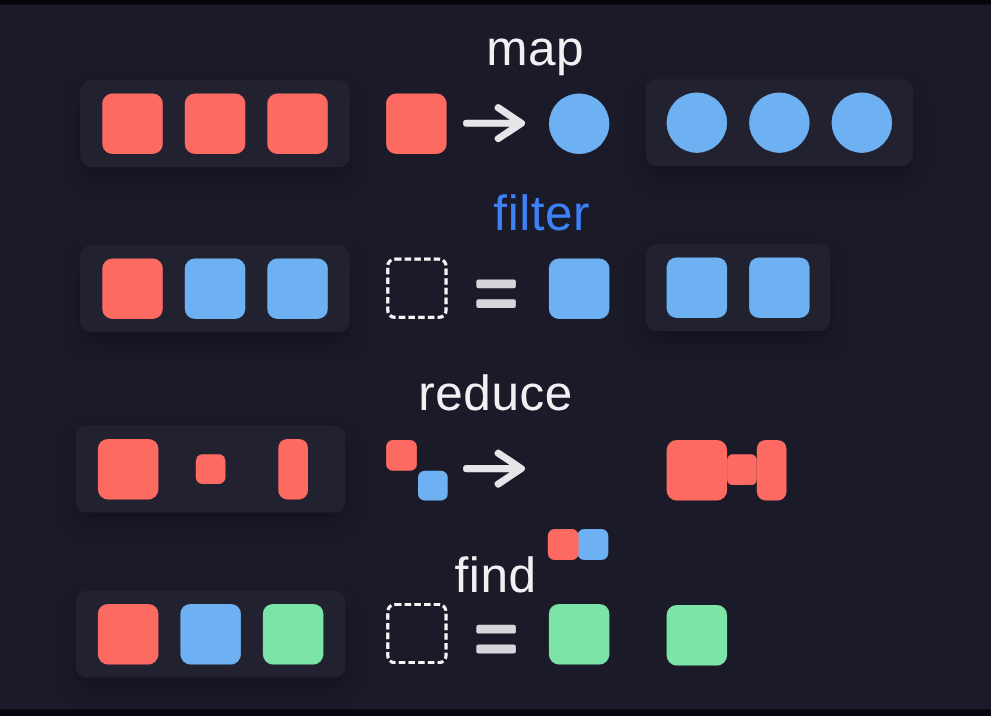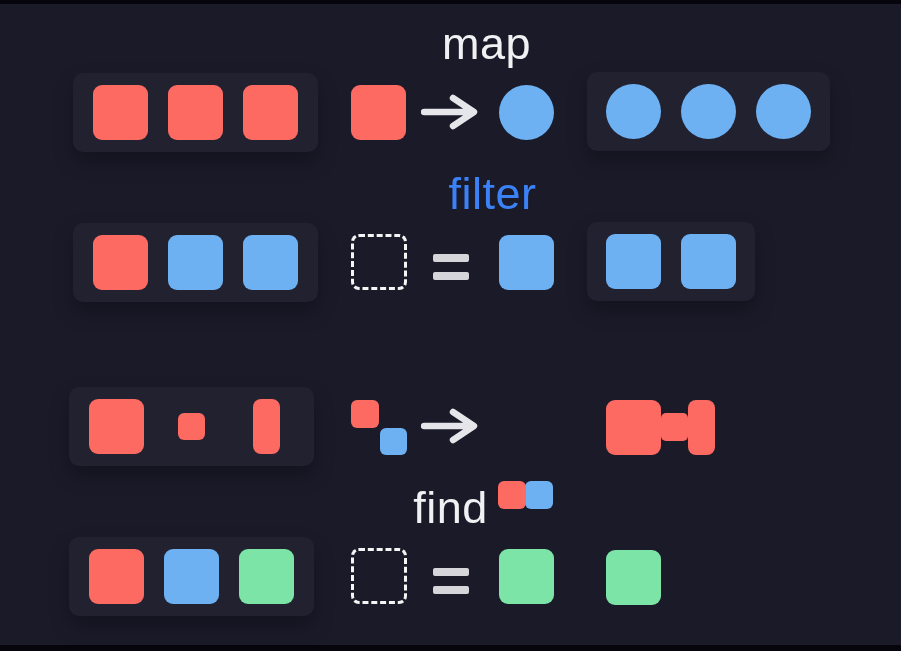--- a/index.html
+++ b/index.html
@@ -84,20 +84,21 @@
         <div class="bar" style="background: rgb(214, 214, 218);"></div>
         <div class="bar" style="background: rgb(214, 214, 218);"></div>
       </div>
       <div class="shape abs" style="width: 55px; height: 55px; border-radius: 9px; background: rgb(109, 177, 243); left: 499px; top: 235px;"></div>
       <div class="box output abs" style="left: 587px; top: 222px; background: rgb(33, 33, 48);">
         <div class="shape" style="width: 55px; height: 55px; border-radius: 9px; background: rgb(109, 177, 243);"></div>
         <div class="shape" style="width: 55px; height: 55px; border-radius: 9px; background: rgb(109, 177, 243);"></div>
       </div>
     </div>
     <div>
+      <div class="row-title" style="top: 335px; color: rgb(241, 241, 244);">reduce</div>
       <div class="box input abs" style="left: 69px; top: 387px; background: rgb(33, 33, 48);">
         <div class="shape" style="width: 55px; height: 55px; border-radius: 9px; background: rgb(252, 106, 98);"></div>
         <div class="cell">
           <div class="shape" style="width: 27px; height: 27px; border-radius: 6px; background: rgb(252, 106, 98);"></div>
         </div>
         <div class="cell">
           <div class="shape" style="width: 27px; height: 55px; border-radius: 8px; background: rgb(252, 106, 98);"></div>
         </div>
       </div>
       <div class="shape composite abs" style="width: 56px; height: 68px; left: 351px; top: 400px;">
@@ -113,21 +114,21 @@
       </div>
       <div class="abs" style="left: 606px; top: 400px; display: flex;">
         <div class="shape composite" style="width: 109px; height: 55px;">
           <div class="shape abs" style="width: 55px; height: 55px; border-radius: 9px; background: rgb(252, 106, 98); left: 0px; top: 0px;"></div>
           <div class="shape abs" style="width: 27px; height: 28px; border-radius: 5px; background: rgb(252, 106, 98); left: 55px; top: 13px;"></div>
           <div class="shape abs" style="width: 27px; height: 55px; border-radius: 8px; background: rgb(252, 106, 98); left: 82px; top: 0px;"></div>
         </div>
       </div>
     </div>
     <div>
-      <div class="row-title" style="top: 485px; color: rgb(241, 241, 244);">find</div>
+      <div class="row-title" style="top: 500px; color: rgb(241, 241, 244);">find</div>
       <div class="box input abs" style="left: 69px; top: 537px; background: rgb(33, 33, 48);">
         <div class="shape" style="width: 55px; height: 55px; border-radius: 9px; background: rgb(252, 106, 98);"></div>
         <div class="shape" style="width: 55px; height: 55px; border-radius: 9px; background: rgb(109, 177, 243);"></div>
         <div class="shape" style="width: 55px; height: 55px; border-radius: 9px; background: rgb(124, 228, 166);"></div>
       </div>
       <div class="shape dashed abs" style="left: 351px; top: 548px;"></div>
       <div class="equals abs" style="left: 433px; top: 568px;">
         <div class="bar" style="background: rgb(214, 214, 218);"></div>
         <div class="bar" style="background: rgb(214, 214, 218);"></div>
       </div>

